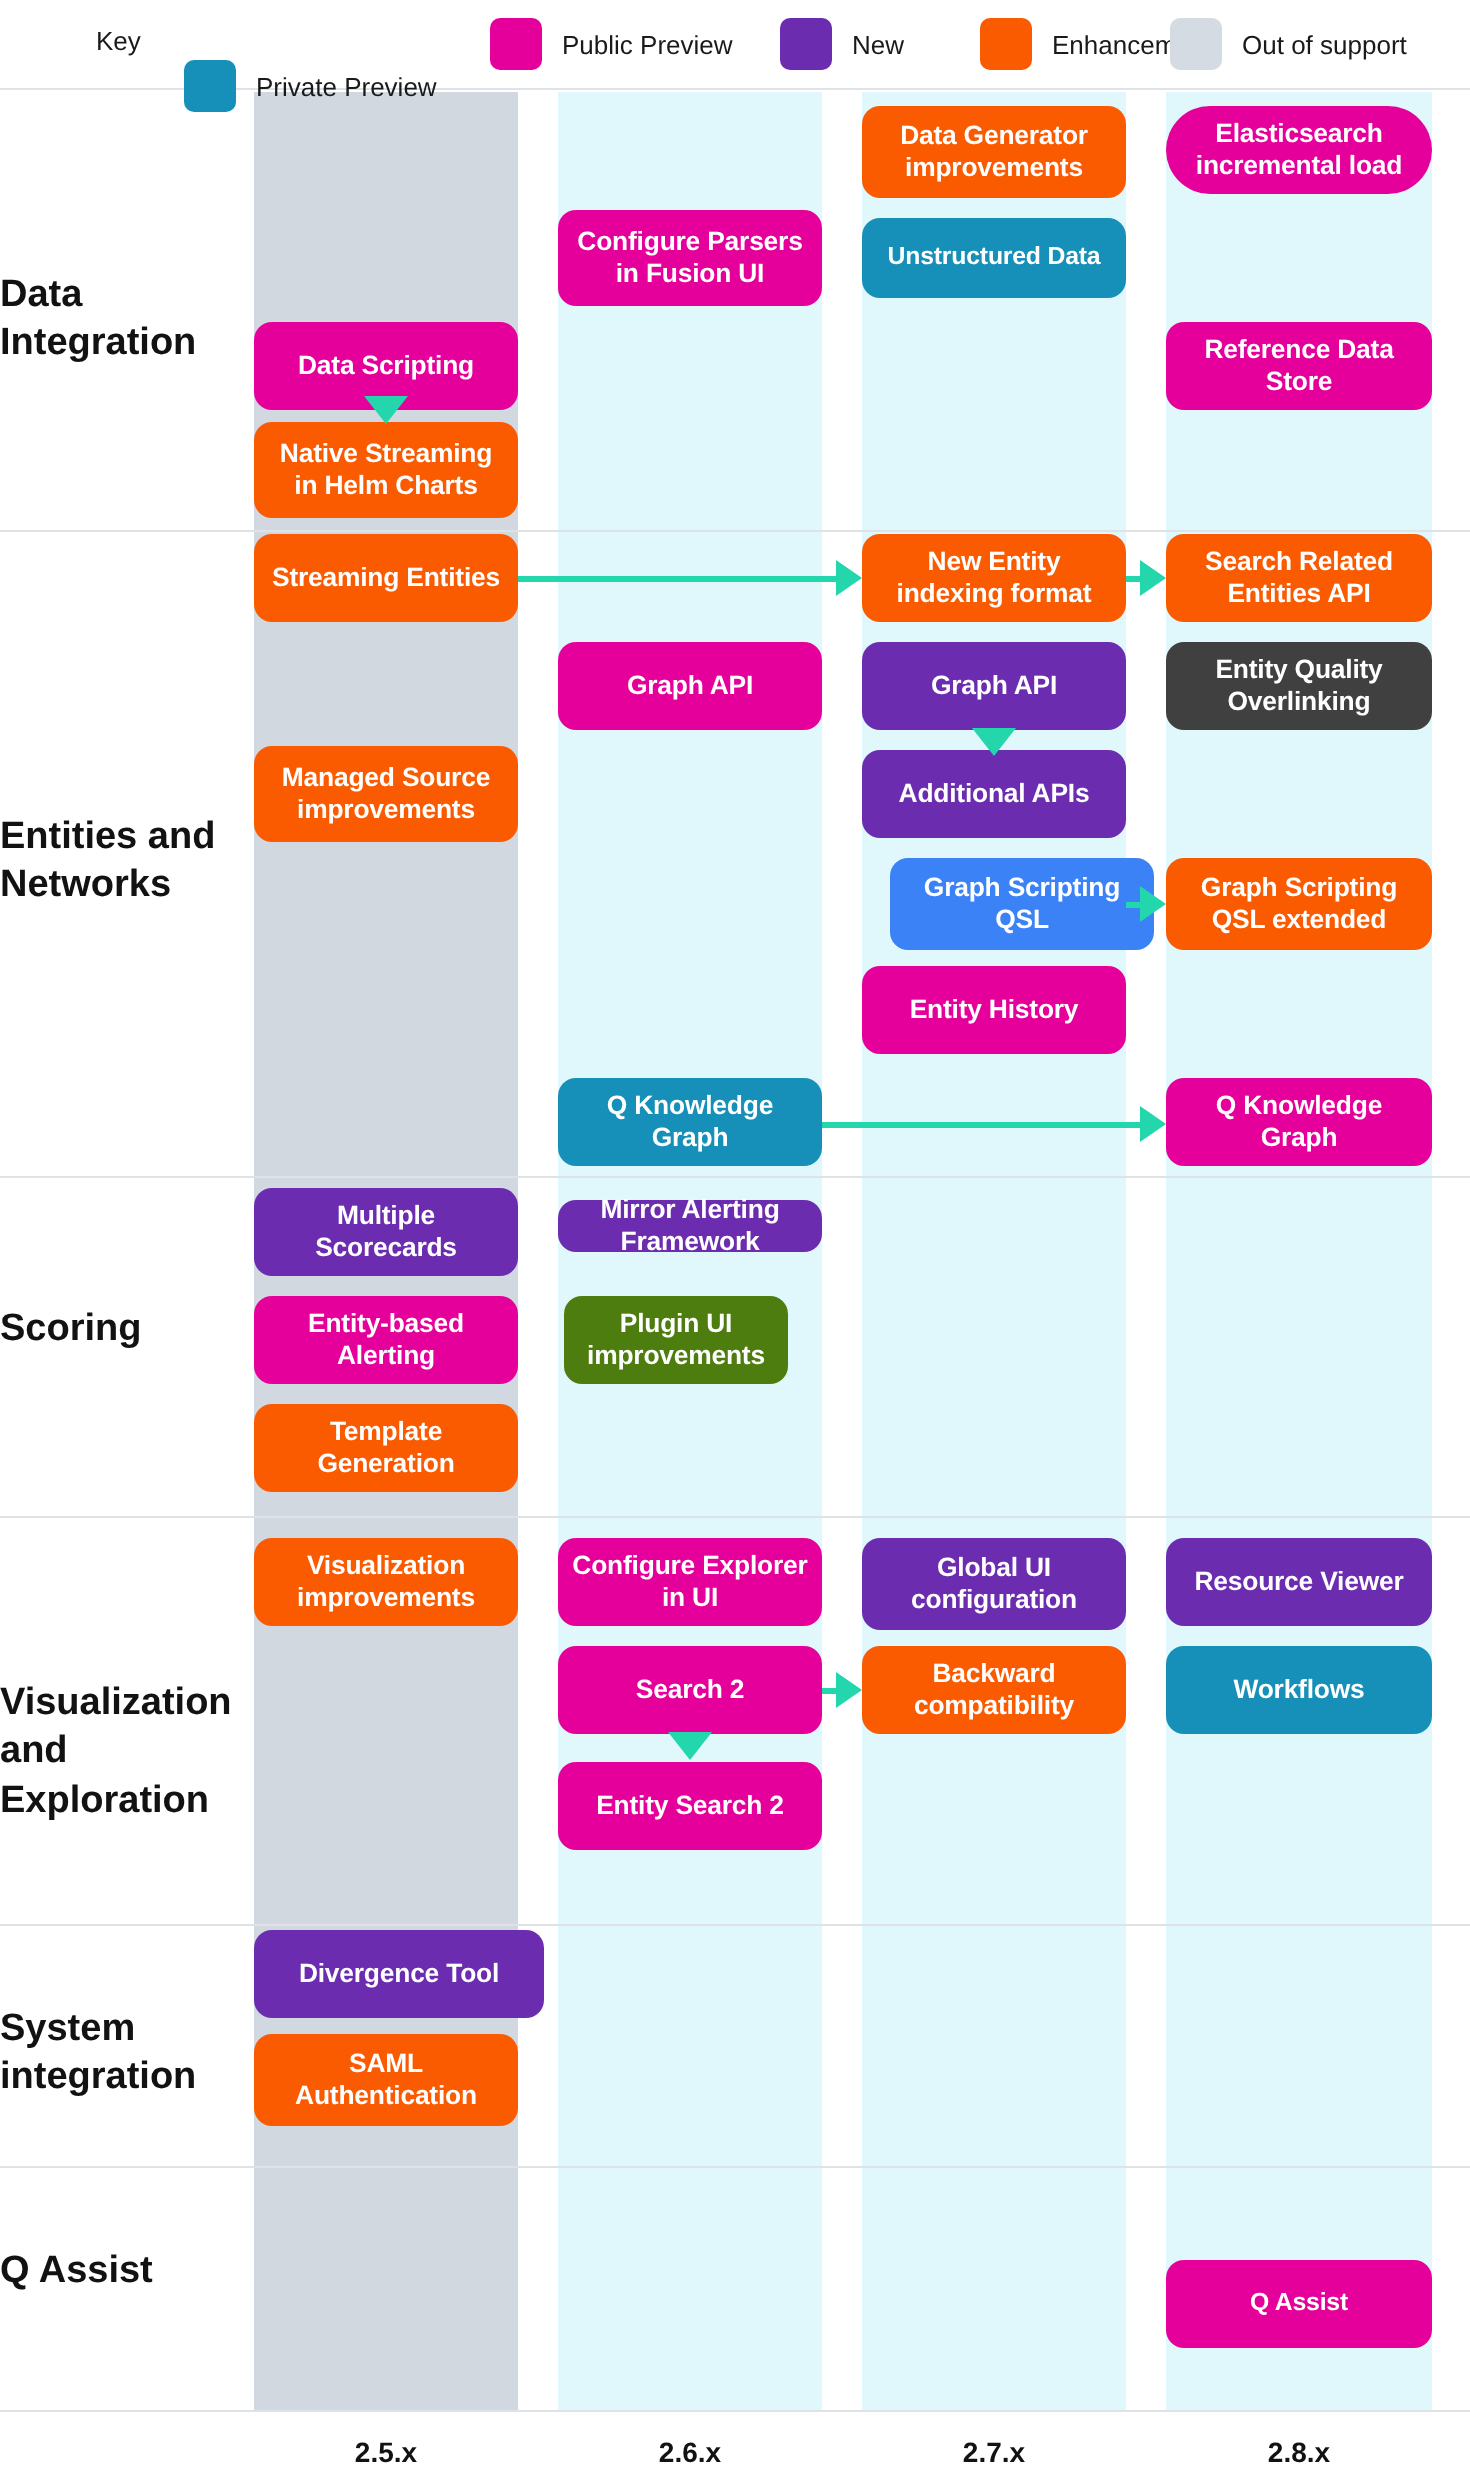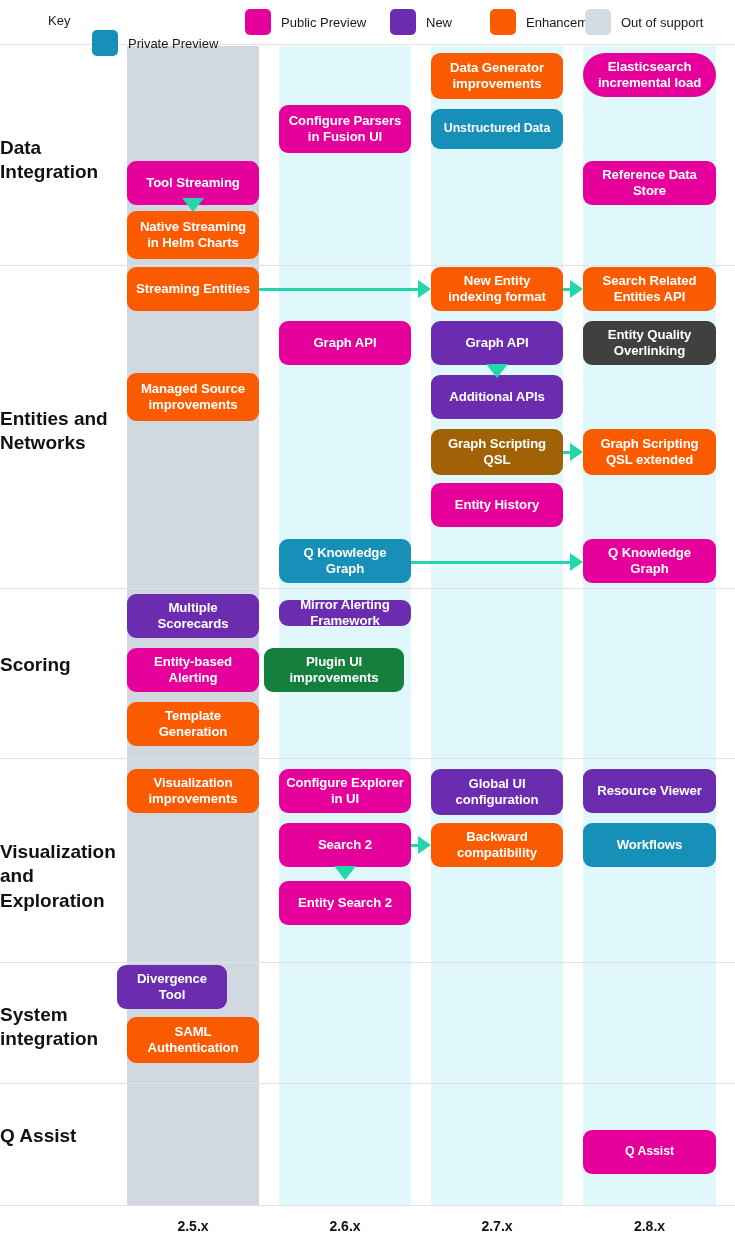--- a/index.html
+++ b/index.html
@@ -107,54 +107,54 @@
     </div>
   <div id="rowlabels">
       <div class="row-label" style="top: 135.5px;">Data Integration</div>
       <div class="row-label" style="top: 406.5px;">Entities and Networks</div>
       <div class="row-label" style="top: 653px;">Scoring</div>
       <div class="row-label" style="top: 840px;">Visualization and Exploration</div>
       <div class="row-label" style="top: 1002.5px;">System integration</div>
       <div class="row-label" style="top: 1124px;">Q Assist</div>
     </div>
   <div id="pills">
-      <div class="pill" style="left: 127px; top: 161px; width: 132px; height: 44px; background: rgb(230, 0, 155);">Tool Streaming</div>
+      <div class="pill" style="left: 127px; top: 161px; width: 132px; height: 44px; background: rgb(230, 0, 155);">Data Scripting</div>
       <div class="pill" style="left: 127px; top: 211px; width: 132px; height: 48px; background: rgb(250, 91, 0);">Native Streaming in Helm Charts</div>
       <div class="pill" style="left: 279px; top: 105px; width: 132px; height: 48px; background: rgb(230, 0, 155);">Configure Parsers in Fusion UI</div>
       <div class="pill" style="left: 431px; top: 53px; width: 132px; height: 46px; background: rgb(250, 91, 0);">Data Generator improvements</div>
       <div class="pill small" style="left: 431px; top: 109px; width: 132px; height: 40px; background: rgb(22, 144, 184);">Unstructured Data</div>
       <div class="pill" style="left: 583px; top: 53px; width: 133px; height: 44px; background: rgb(230, 0, 155); border-radius: 22px;">Elasticsearch incremental load</div>
       <div class="pill" style="left: 583px; top: 161px; width: 133px; height: 44px; background: rgb(230, 0, 155);">Reference Data Store</div>
       <div class="pill" style="left: 127px; top: 267px; width: 132px; height: 44px; background: rgb(250, 91, 0);">Streaming Entities</div>
       <div class="pill" style="left: 127px; top: 373px; width: 132px; height: 48px; background: rgb(250, 91, 0);">Managed Source improvements</div>
       <div class="pill" style="left: 279px; top: 321px; width: 132px; height: 44px; background: rgb(230, 0, 155);">Graph API</div>
       <div class="pill" style="left: 279px; top: 539px; width: 132px; height: 44px; background: rgb(22, 144, 184);">Q Knowledge Graph</div>
       <div class="pill" style="left: 431px; top: 267px; width: 132px; height: 44px; background: rgb(250, 91, 0);">New Entity indexing format</div>
       <div class="pill" style="left: 431px; top: 321px; width: 132px; height: 44px; background: rgb(107, 44, 176);">Graph API</div>
       <div class="pill" style="left: 431px; top: 375px; width: 132px; height: 44px; background: rgb(107, 44, 176);">Additional APIs</div>
-      <div class="pill" style="left: 431px; top: 429px; width: 132px; height: 46px; background: #a16207;">Graph Scripting QSL</div>
+      <div class="pill" style="left: 445px; top: 429px; width: 132px; height: 46px; background: #3b82f6;">Graph Scripting QSL</div>
       <div class="pill" style="left: 431px; top: 483px; width: 132px; height: 44px; background: rgb(230, 0, 155);">Entity History</div>
       <div class="pill" style="left: 583px; top: 267px; width: 133px; height: 44px; background: rgb(250, 91, 0);">Search Related Entities API</div>
       <div class="pill" style="left: 583px; top: 321px; width: 133px; height: 44px; background: #404040;">Entity Quality Overlinking</div>
       <div class="pill" style="left: 583px; top: 429px; width: 133px; height: 46px; background: rgb(250, 91, 0);">Graph Scripting QSL extended</div>
       <div class="pill" style="left: 583px; top: 539px; width: 133px; height: 44px; background: rgb(230, 0, 155);">Q Knowledge Graph</div>
       <div class="pill" style="left: 127px; top: 594px; width: 132px; height: 44px; background: rgb(107, 44, 176);">Multiple Scorecards</div>
       <div class="pill" style="left: 127px; top: 648px; width: 132px; height: 44px; background: rgb(230, 0, 155);">Entity-based Alerting</div>
       <div class="pill" style="left: 127px; top: 702px; width: 132px; height: 44px; background: rgb(250, 91, 0);">Template Generation</div>
       <div class="pill" style="left: 279px; top: 600px; width: 132px; height: 26px; background: rgb(107, 44, 176);">Mirror Alerting Framework</div>
-      <div class="pill" style="left: 264px; top: 648px; width: 140px; height: 44px; background: #15803d;">Plugin UI improvements</div>
+      <div class="pill" style="left: 282px; top: 648px; width: 112px; height: 44px; background: #4d7c0f;">Plugin UI improvements</div>
       <div class="pill" style="left: 127px; top: 769px; width: 132px; height: 44px; background: rgb(250, 91, 0);">Visualization improvements</div>
       <div class="pill" style="left: 279px; top: 769px; width: 132px; height: 44px; background: rgb(230, 0, 155);">Configure Explorer in UI</div>
       <div class="pill" style="left: 279px; top: 823px; width: 132px; height: 44px; background: rgb(230, 0, 155);">Search 2</div>
       <div class="pill" style="left: 279px; top: 881px; width: 132px; height: 44px; background: rgb(230, 0, 155);">Entity Search 2</div>
       <div class="pill" style="left: 431px; top: 769px; width: 132px; height: 46px; background: rgb(107, 44, 176);">Global UI configuration</div>
       <div class="pill" style="left: 431px; top: 823px; width: 132px; height: 44px; background: rgb(250, 91, 0);">Backward compatibility</div>
       <div class="pill" style="left: 583px; top: 769px; width: 133px; height: 44px; background: rgb(107, 44, 176);">Resource Viewer</div>
       <div class="pill" style="left: 583px; top: 823px; width: 133px; height: 44px; background: rgb(22, 144, 184);">Workflows</div>
-      <div class="pill" style="left: 117px; top: 965px; width: 110px; height: 44px; background: rgb(107, 44, 176);">Divergence Tool</div>
+      <div class="pill" style="left: 127px; top: 965px; width: 145px; height: 44px; background: rgb(107, 44, 176);">Divergence Tool</div>
       <div class="pill" style="left: 127px; top: 1017px; width: 132px; height: 46px; background: rgb(250, 91, 0);">SAML Authentication</div>
       <div class="pill small" style="left: 583px; top: 1130px; width: 133px; height: 44px; background: rgb(230, 0, 155);">Q Assist</div>
     </div>
   <div id="arrows">
       <div class="arrow-h" style="left: 259px; top: 288px; width: 161px;"></div>
       <div class="arrow-h-head" style="left: 418px; top: 280px;"></div>
       <div class="arrow-h" style="left: 563px; top: 288px; width: 9px;"></div>
       <div class="arrow-h-head" style="left: 570px; top: 280px;"></div>
       <div class="arrow-h" style="left: 563px; top: 451px; width: 9px;"></div>
       <div class="arrow-h-head" style="left: 570px; top: 443px;"></div>

